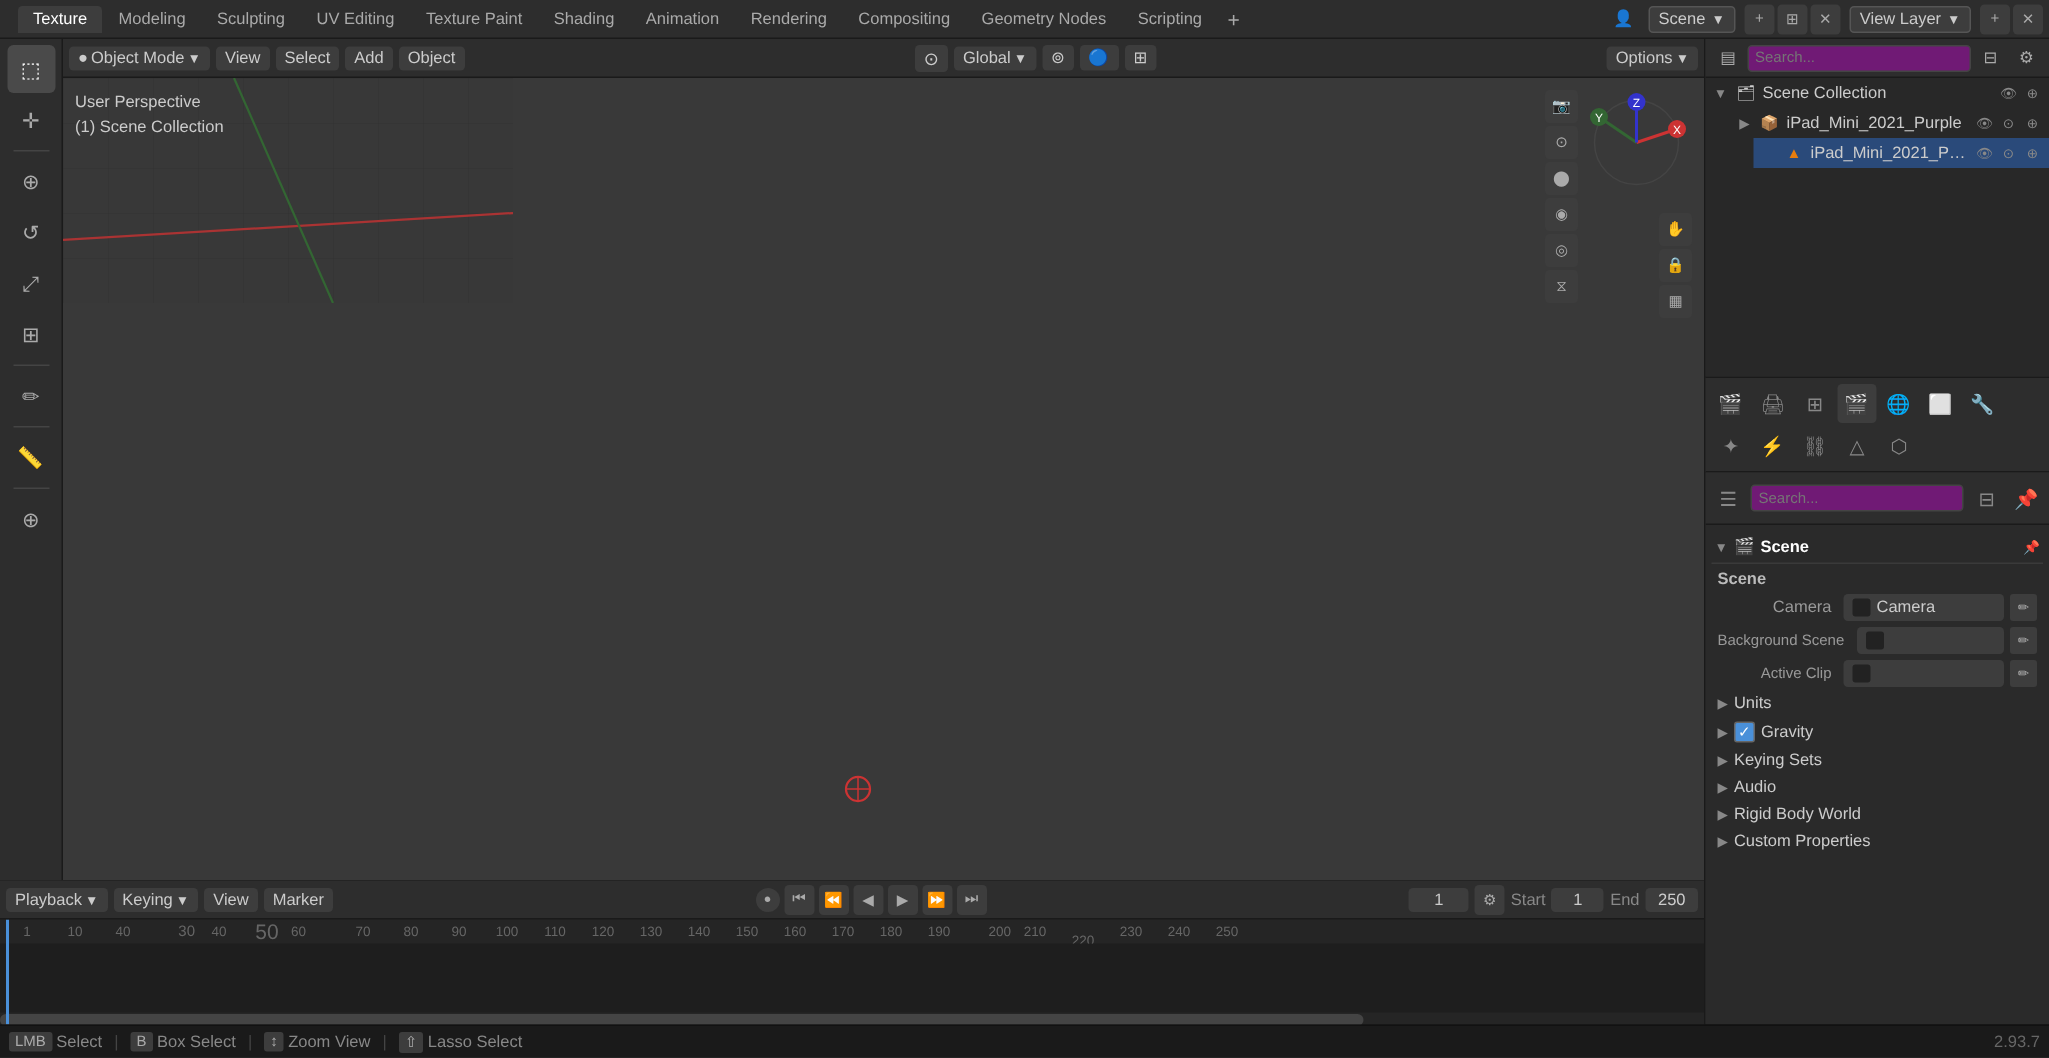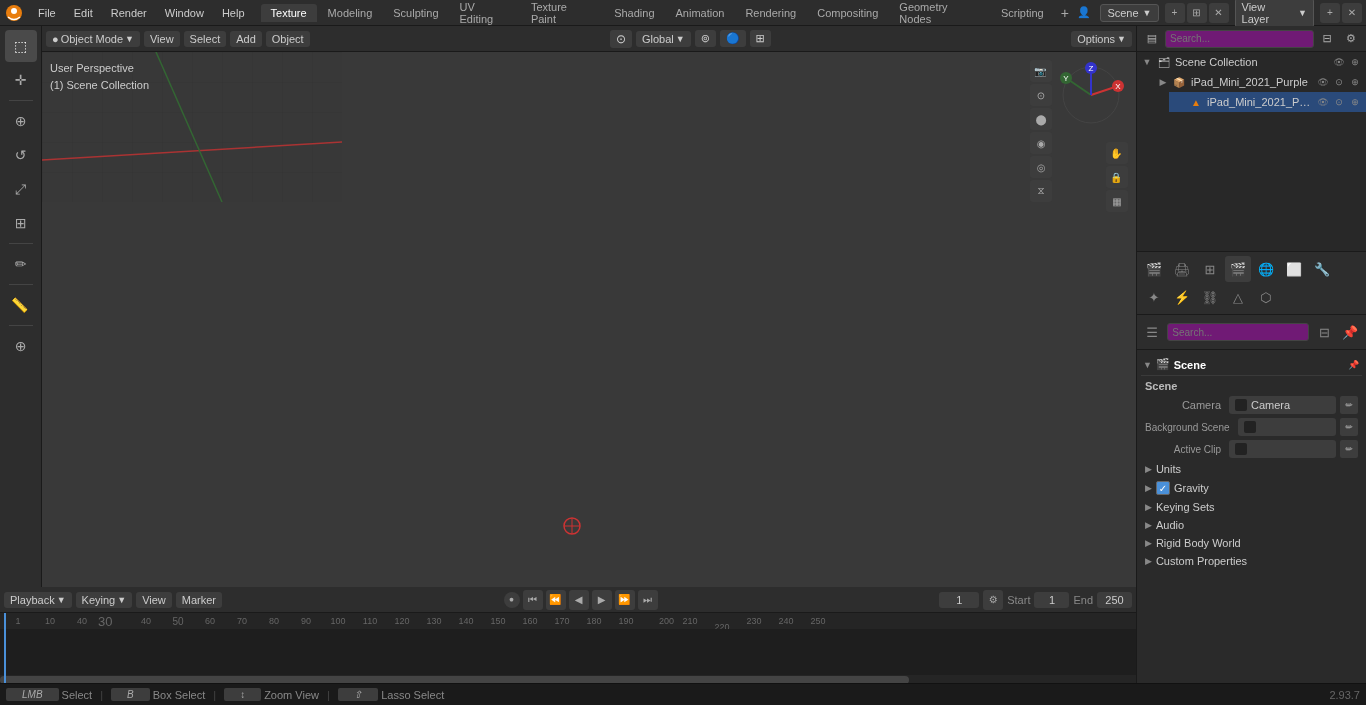--- a/index.html
+++ b/index.html
@@ -474,24 +474,23 @@
       display: flex;
       align-items: center;
       gap: 3px;
       font-size: 11px;
       color: #888;
       cursor: pointer;
     }
     .status-key {
       background: #3d3d3d;
       border-radius: 2px;
-      padding: 1px 16px;
+      padding: 1px 4px;
       font-size: 10px;
       color: #aaa;
-      font-style: italic;
     }
     .status-version {
       margin-left: auto;
       color: #666;
       font-size: 11px;
     }
 
     
     .app-wrapper {
       display: flex;
@@ -529,35 +528,20 @@
     ::-webkit-scrollbar { width: 6px; height: 6px; }
     ::-webkit-scrollbar-track { background: #1a1a1a; }
     ::-webkit-scrollbar-thumb { background: #444; border-radius: 3px; }
   </style>
 </head>
 <body>
 
 <div class="app-wrapper">
 
   <div class="menu-bar">
-    <div class="menu-bar-left">
-
-      <div class="blender-logo">
-        <svg width="18" height="18" viewBox="0 0 18 18">
-          <circle cx="9" cy="9" r="8" fill="#e87d0d"></circle>
-          <circle cx="9" cy="7" r="3" fill="white"></circle>
-          <path d="M3 13 Q9 18 15 13" fill="none" stroke="white" stroke-width="1.5"></path>
-        </svg>
-      </div>
-      <div class="menu-item">File</div>
-      <div class="menu-item">Edit</div>
-      <div class="menu-item">Render</div>
-      <div class="menu-item">Window</div>
-      <div class="menu-item">Help</div>
-    </div>
 
     <div class="workspace-tabs">
       <div class="workspace-tab active">Texture</div>
       <div class="workspace-tab">Modeling</div>
       <div class="workspace-tab">Sculpting</div>
       <div class="workspace-tab">UV Editing</div>
       <div class="workspace-tab">Texture Paint</div>
       <div class="workspace-tab">Shading</div>
       <div class="workspace-tab">Animation</div>
       <div class="workspace-tab">Rendering</div>
@@ -757,24 +741,24 @@
             <div style="background:#3d3d3d;border-radius:3px;padding:2px 8px;min-width:35px;text-align:center;cursor:pointer;font-size:11px;">250</div>
           </div>
         </div>
 
         <div style="flex:1;background:#1e1e1e;position:relative;overflow:hidden;">
 
           <div class="timeline-numbers" style="display:flex;gap:0;overflow:hidden;height:16px;background:#252525;align-items:center;padding:0 2px;">
             <span style="font-size:9px;color:#666;width:32px;text-align:center;">1</span>
             <span style="font-size:9px;color:#666;width:32px;text-align:center;">10</span>
             <span style="font-size:9px;color:#666;width:32px;text-align:center;">40</span>
-            <span style="font-size:13px;color:#666;width:32px;text-align:left;">30</span>
+            <span style="font-size:10px;color:#666;width:32px;text-align:right;">30</span>
             <span style="font-size:9px;color:#666;width:32px;text-align:center;">40</span>
-            <span style="font-size:10px;color:#666;width:32px;text-align:center;">50</span>
-            <span style="font-size:9px;color:#666;width:32px;text-align:center;">60</span>
+            <span style="font-size:14px;color:#666;width:32px;text-align:center;">50</span>
+            <span style="font-size:9px;color:#666;width:32px;">60</span>
             <span style="font-size:9px;color:#666;width:32px;text-align:center;">70</span>
             <span style="font-size:9px;color:#666;width:32px;text-align:center;">80</span>
             <span style="font-size:9px;color:#666;width:32px;text-align:center;">90</span>
             <span style="font-size:9px;color:#666;width:32px;text-align:center;">100</span>
             <span style="font-size:9px;color:#666;width:32px;text-align:center;">110</span>
             <span style="font-size:9px;color:#666;width:32px;text-align:center;">120</span>
             <span style="font-size:9px;color:#666;width:32px;text-align:center;">130</span>
             <span style="font-size:9px;color:#666;width:32px;text-align:center;">140</span>
             <span style="font-size:9px;color:#666;width:32px;text-align:center;">150</span>
             <span style="font-size:9px;color:#666;width:32px;text-align:center;">160</span>

